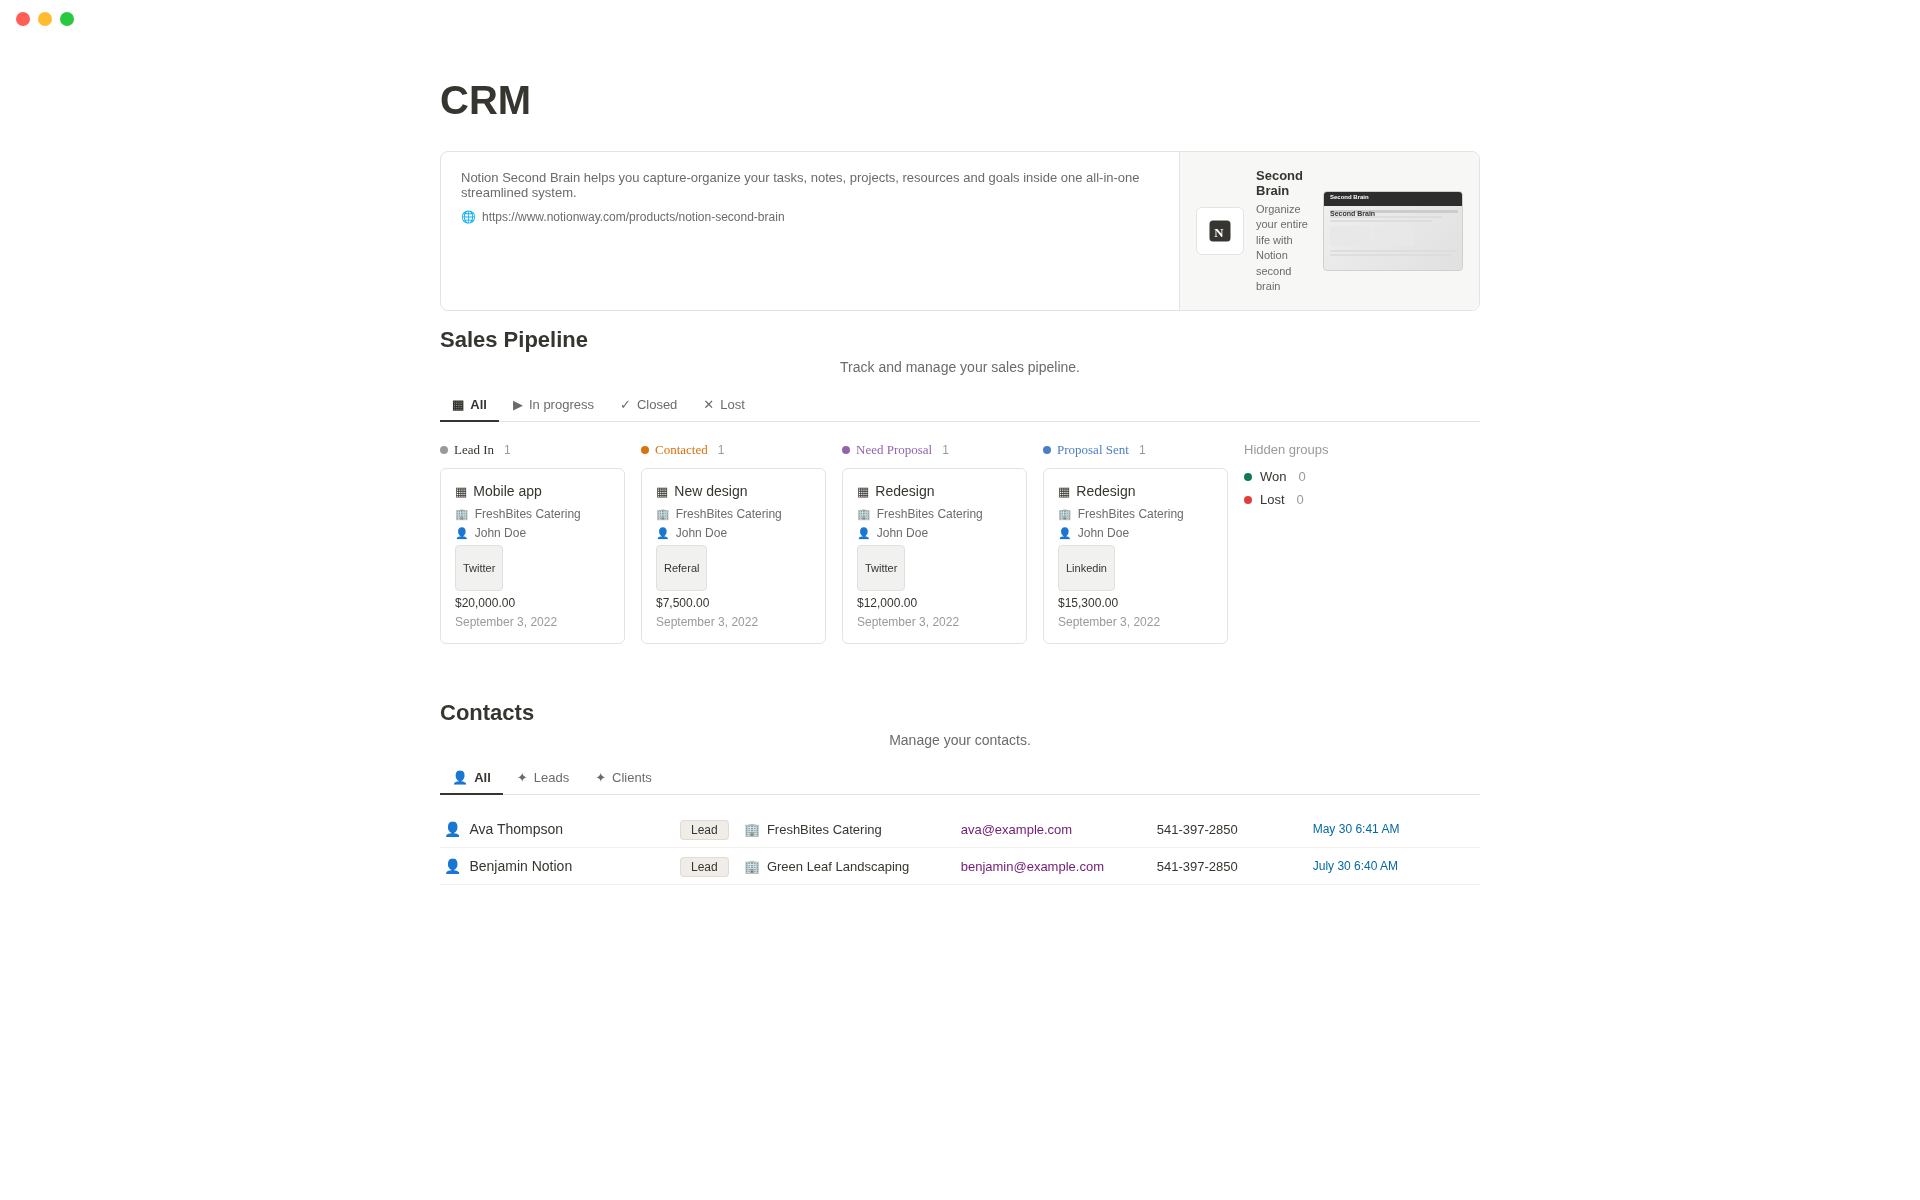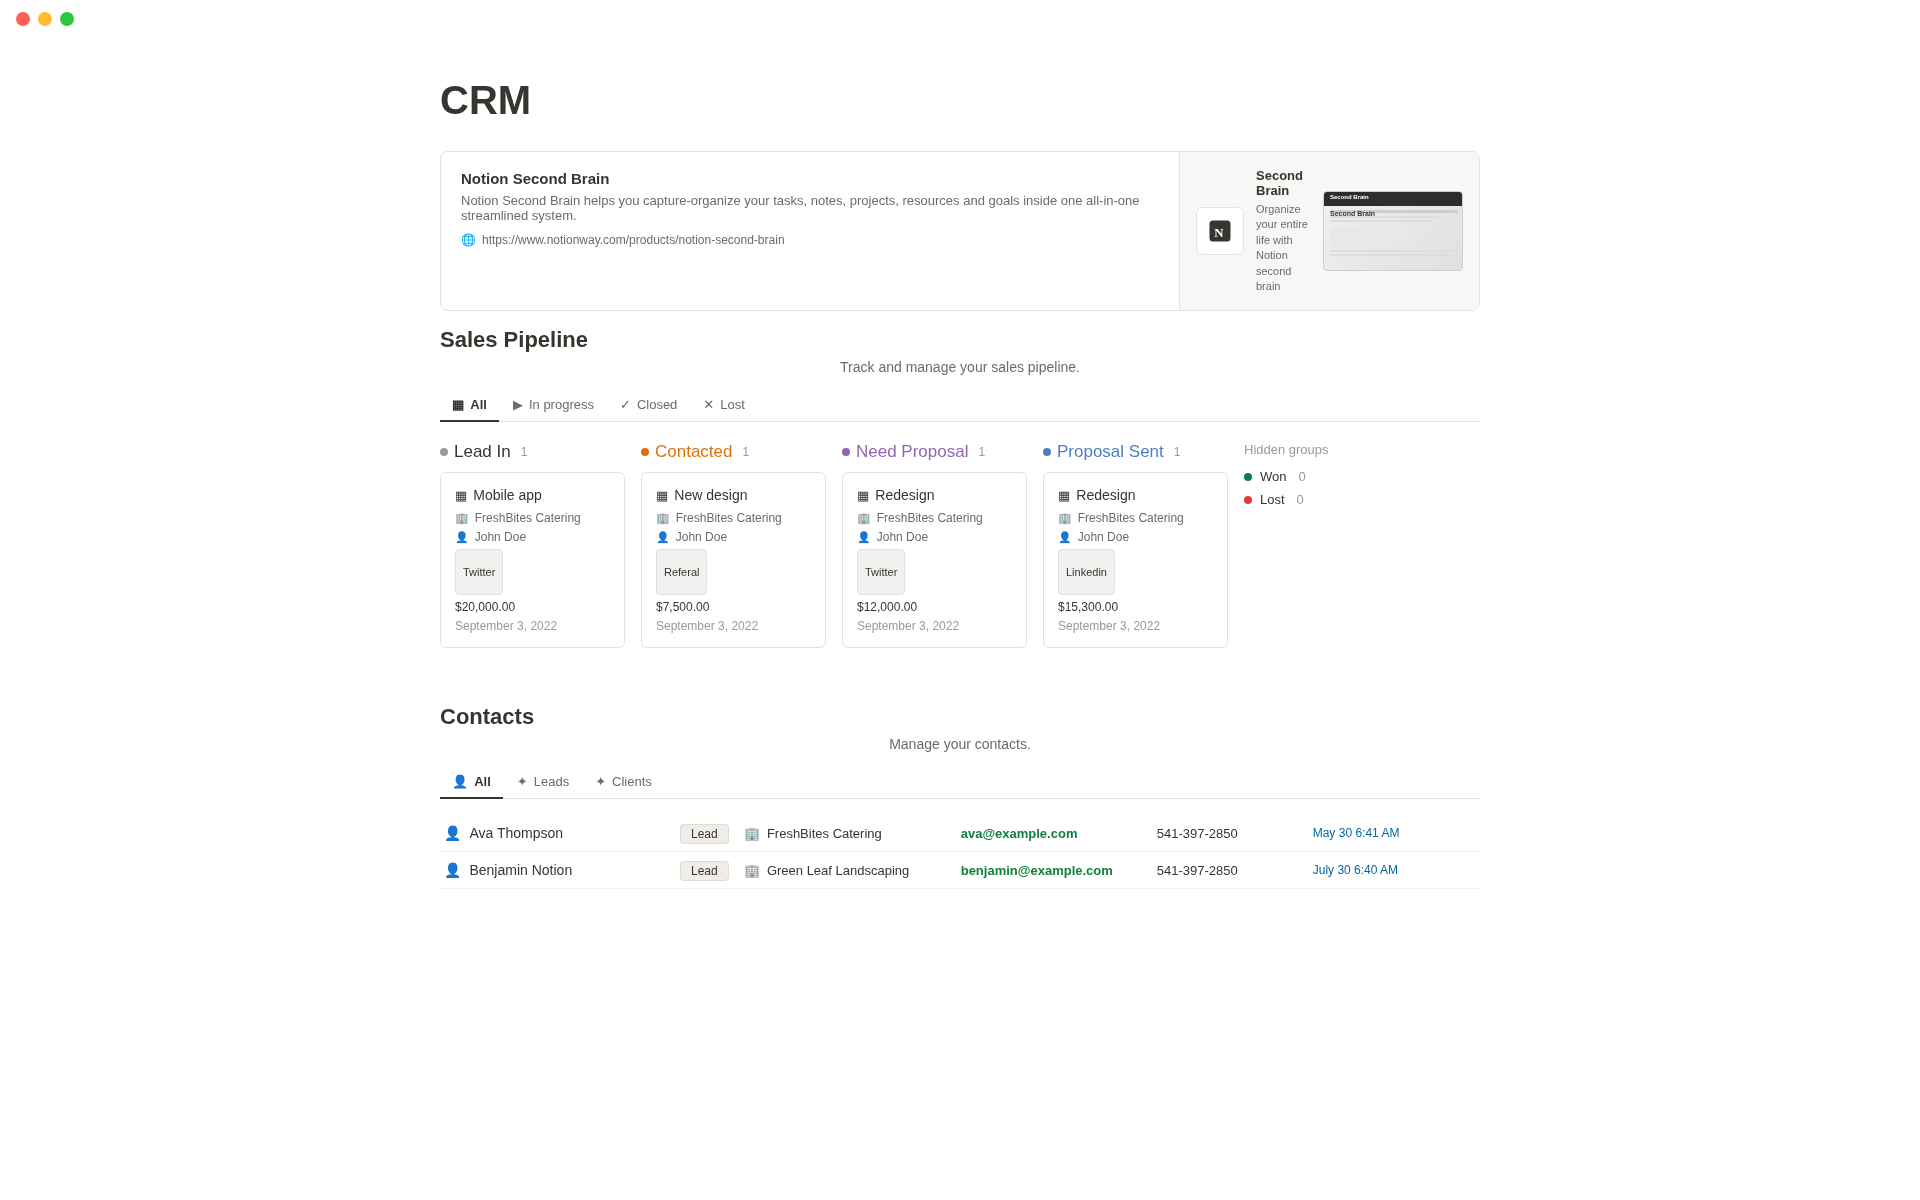--- a/index.html
+++ b/index.html
@@ -213,21 +213,22 @@
       font-size: 13px;
     }
     .column-dot {
       width: 8px;
       height: 8px;
       border-radius: 50%;
       flex-shrink: 0;
     }
     .column-label {
       font-weight: 500;
-      font-size: 17px;
+      font-size: 13px;
+      font-family: Liberation Serif, serif;
     }
     .column-count {
       font-size: 12px;
       color: #9b9a97;
       margin-left: 4px;
     }
 
     .pipeline-card {
       background: #ffffff;
       border: 1px solid #e3e3e3;
@@ -351,23 +352,22 @@
     .contact-company {
       display: flex;
       align-items: center;
       gap: 6px;
       font-size: 13px;
       color: #37352f;
       min-width: 200px;
     }
     .contact-email {
       font-size: 13px;
-      color: #15803d;
+      color: #701a75;
       min-width: 180px;
-      font-weight: bold;
     }
     .contact-phone {
       font-size: 13px;
       color: #37352f;
       min-width: 140px;
     }
     .contact-date {
       font-size: 12px;
       color: #0369a1;
       white-space: nowrap;
@@ -396,21 +396,20 @@
   <span class="traffic-light tl-yellow"></span>
   <span class="traffic-light tl-green"></span>
 </div>
 
 <div class="page-content">
 
   <h1 class="page-title">CRM</h1>
 
   <div class="notion-banner">
     <div class="banner-text">
-      <div class="banner-title">Notion Second Brain</div>
       <div class="banner-desc">Notion Second Brain helps you capture-organize your tasks, notes, projects, resources and goals inside one all-in-one streamlined system.</div>
       <div class="banner-url">
         <span class="globe-icon">🌐</span>
         <span>https://www.notionway.com/products/notion-second-brain</span>
       </div>
     </div>
     <div class="banner-preview">
       <div class="banner-preview-inner">
         <div class="notion-logo-box">
           <svg width="28" height="28" viewBox="0 0 24 24" fill="none" xmlns="http://www.w3.org/2000/svg">

